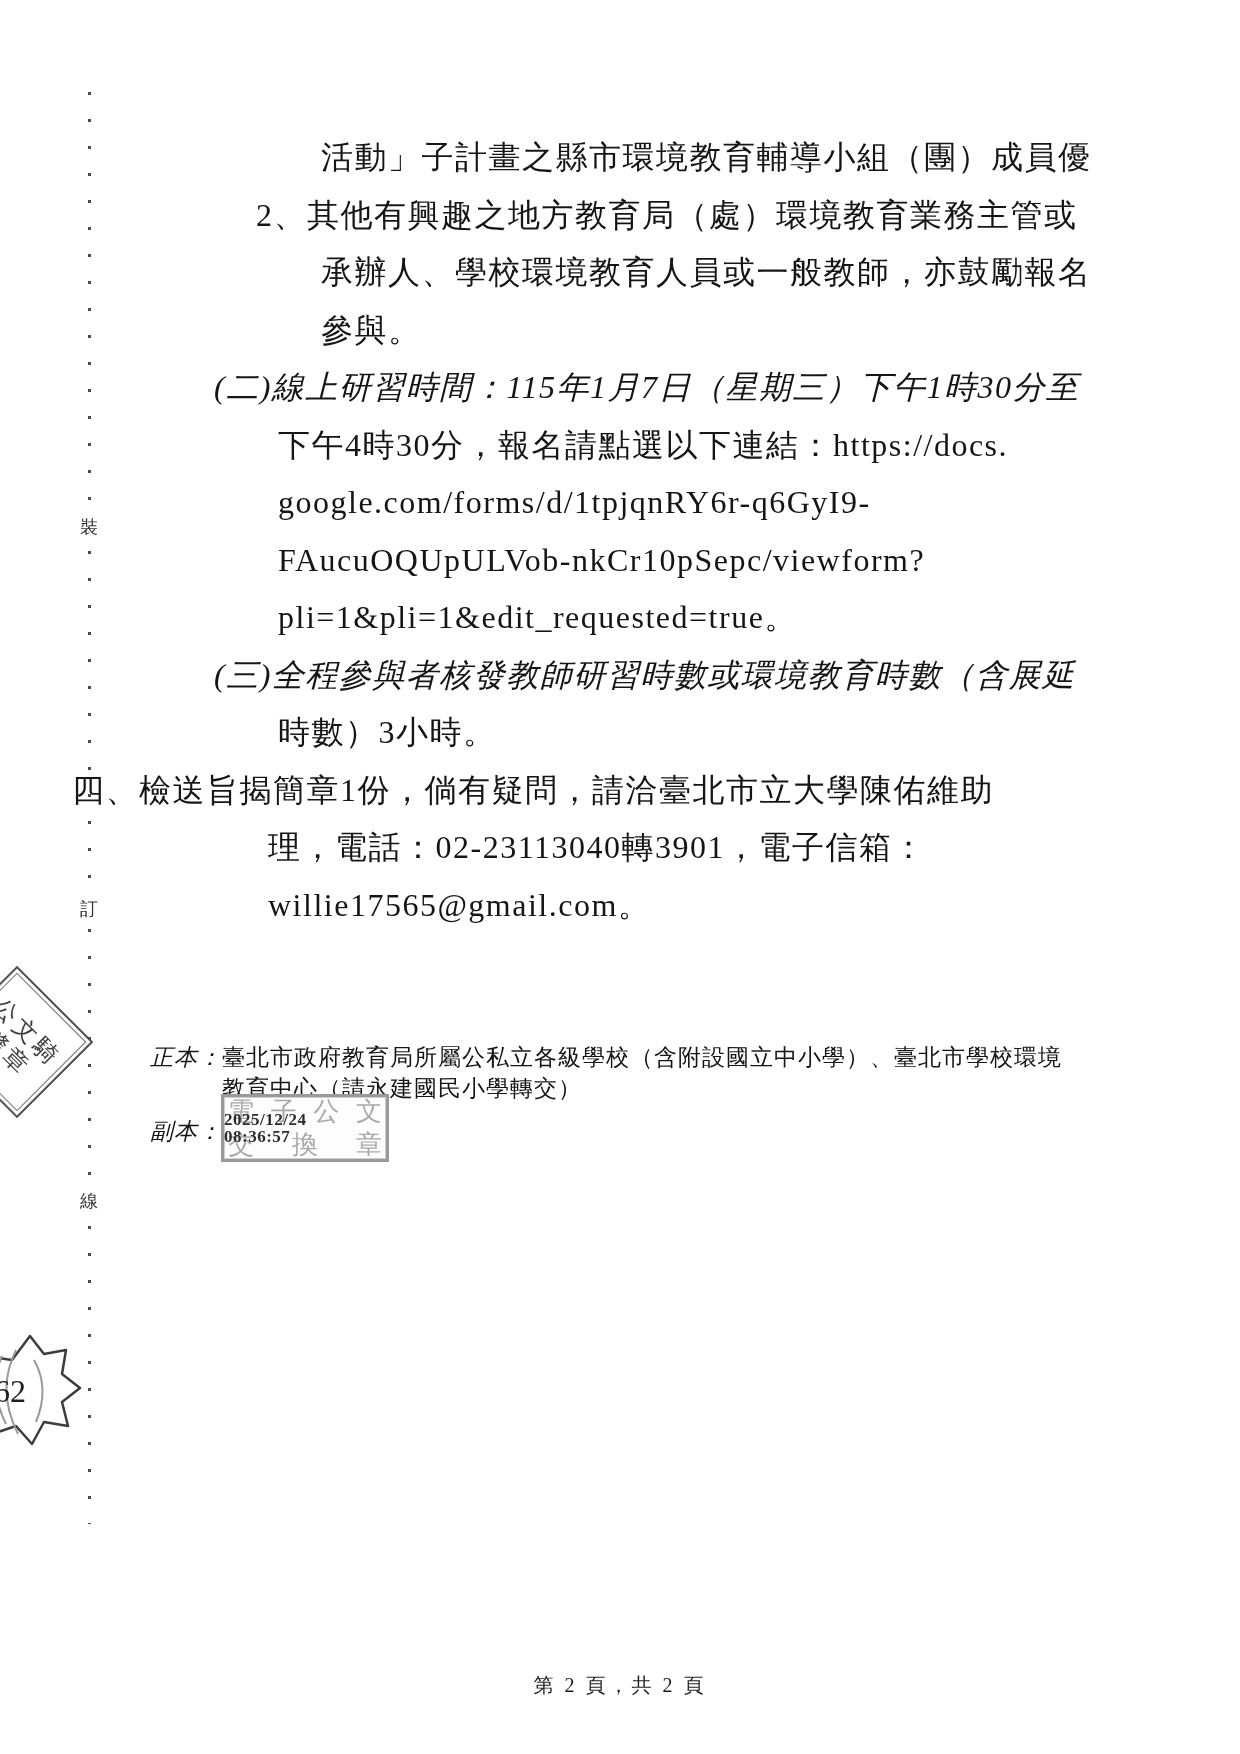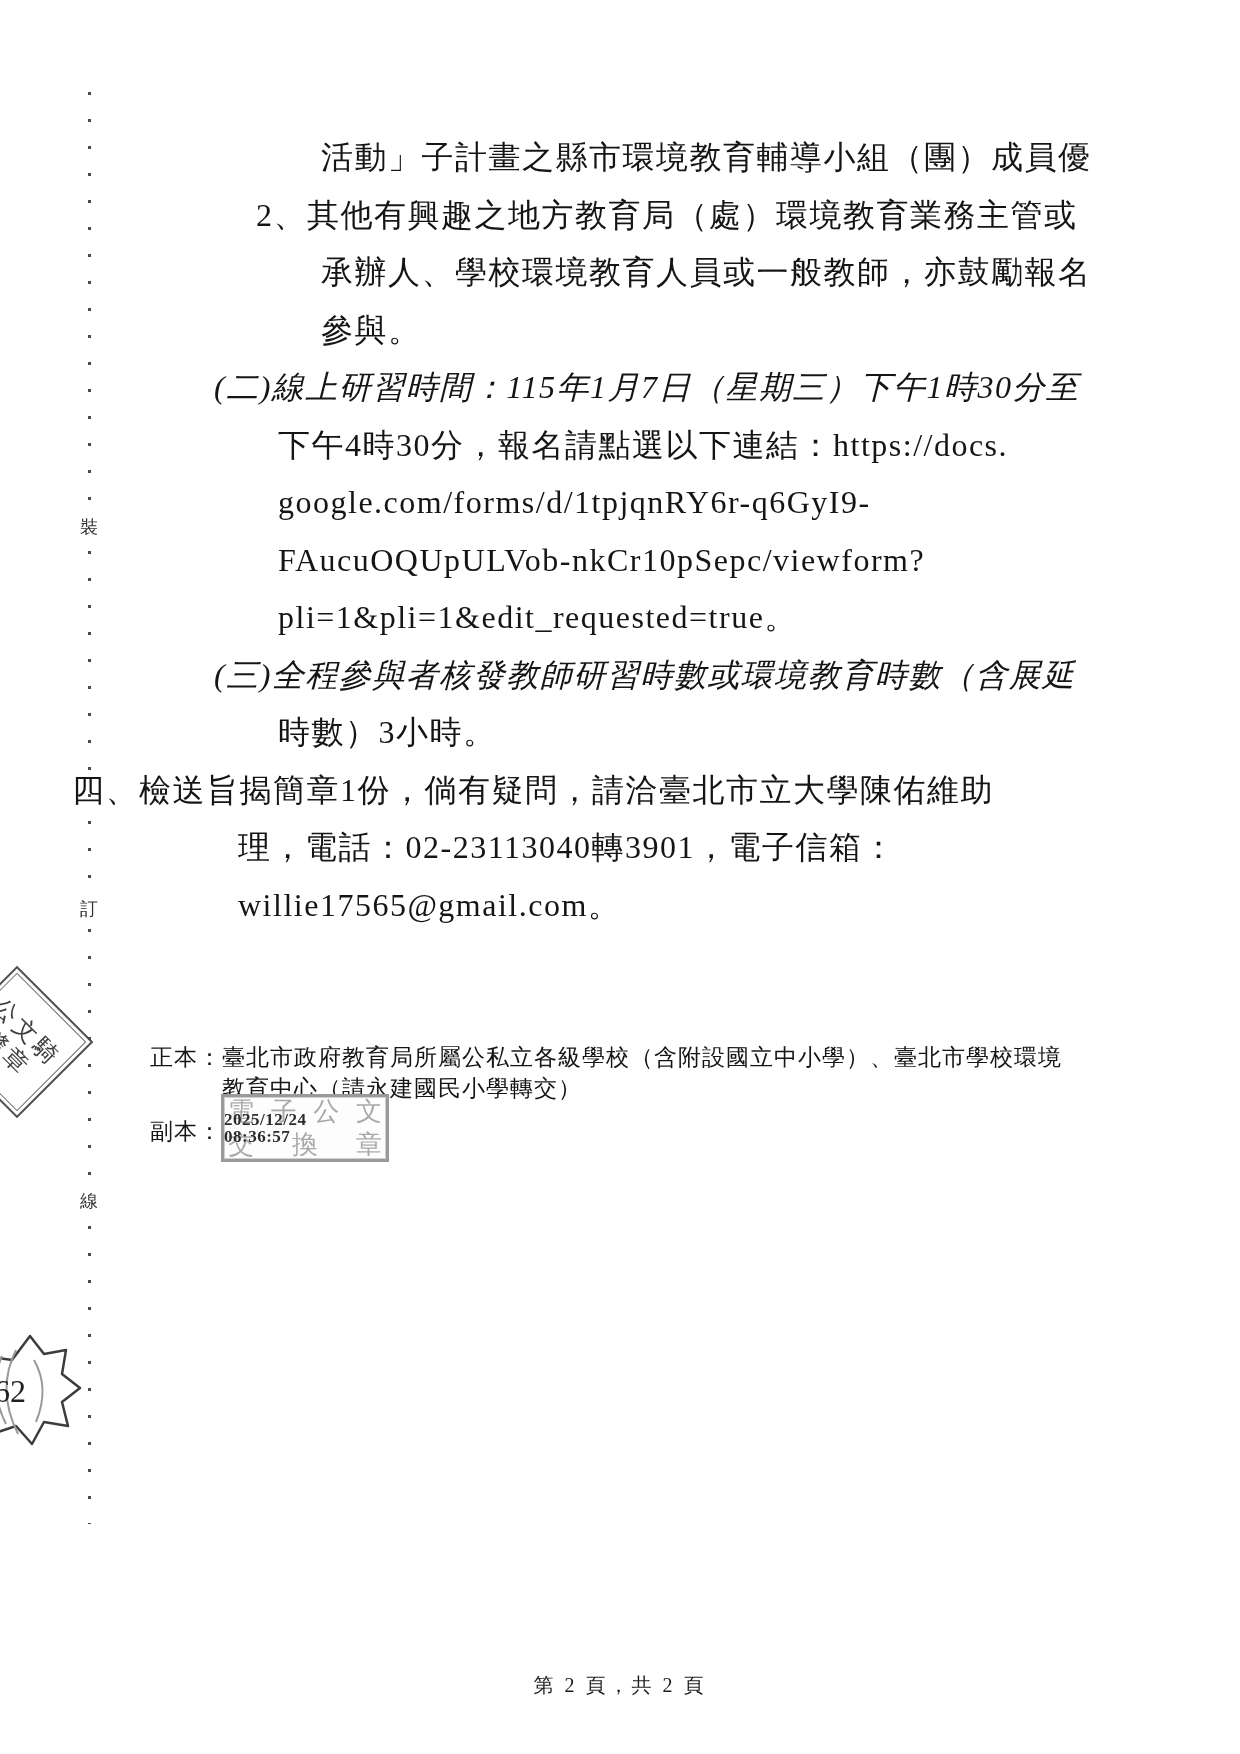--- a/index.html
+++ b/index.html
@@ -32,26 +32,26 @@
     position:relative;
     height:57.5px;line-height:57.5px;
     font-size:32px;letter-spacing:1.5px;
     white-space:nowrap;
   }
   .ind-l1{padding-left:321px;}  
   .ind-num{padding-left:256px;} 
   .ind-par{padding-left:214px;font-style:italic;} 
   .ind-parw{padding-left:278px;}
   .ind-top{padding-left:72px;} 
-  .ind-topw{padding-left:238px;}
+  .ind-topw{padding-left:238px;margin-left:30px;}
 
   
   .recipients{position:absolute;left:150px;top:1042px;width:1020px;font-size:23px;line-height:31px;letter-spacing:1px;}
   .rec-row{display:flex;align-items:flex-start;}
-  .rec-label{flex:0 0 72px;white-space:nowrap;}
+  .rec-label{flex:0 0 72px;white-space:nowrap;font-style:italic;}
   .rec-text{white-space:nowrap;}
   .copy-row{margin-top:12px;align-items:center;text-align:center;}
 
   
   .exchange-stamp{
     position:absolute;left:221px;top:1094px;width:162px;height:62px;
     border:3px solid #9a9a9a;
     box-shadow:inset 0 0 0 1px #cfcfcf;
     background:#fdfdfd;
   }

